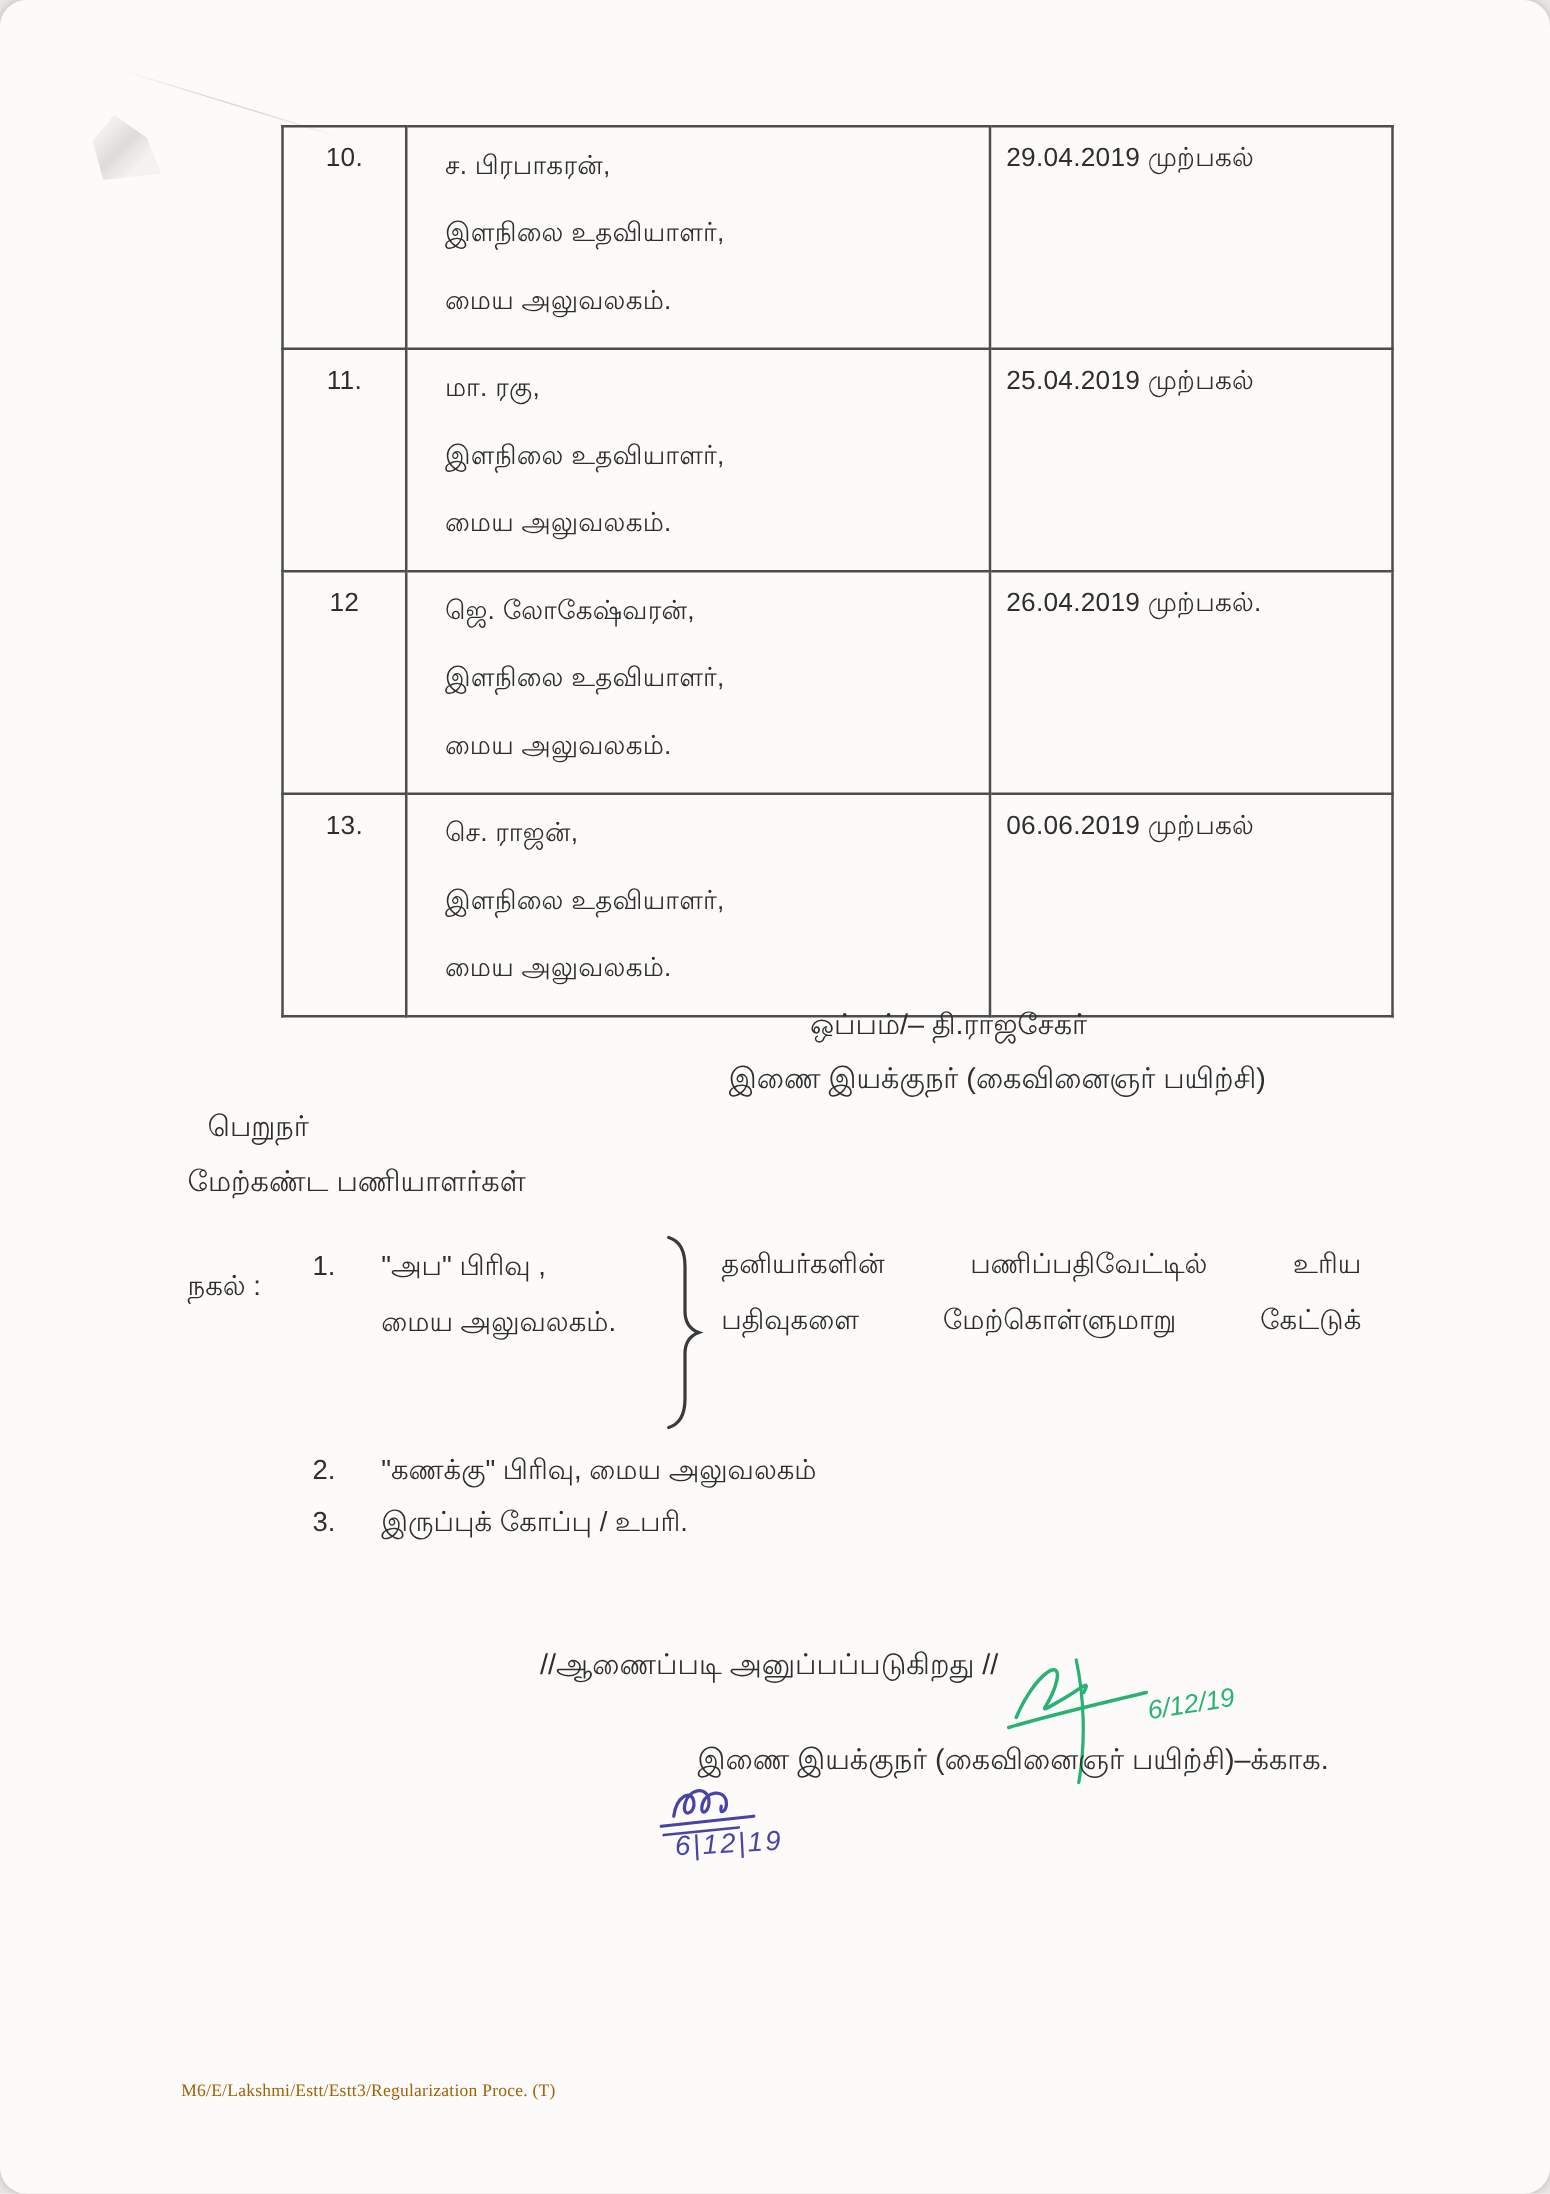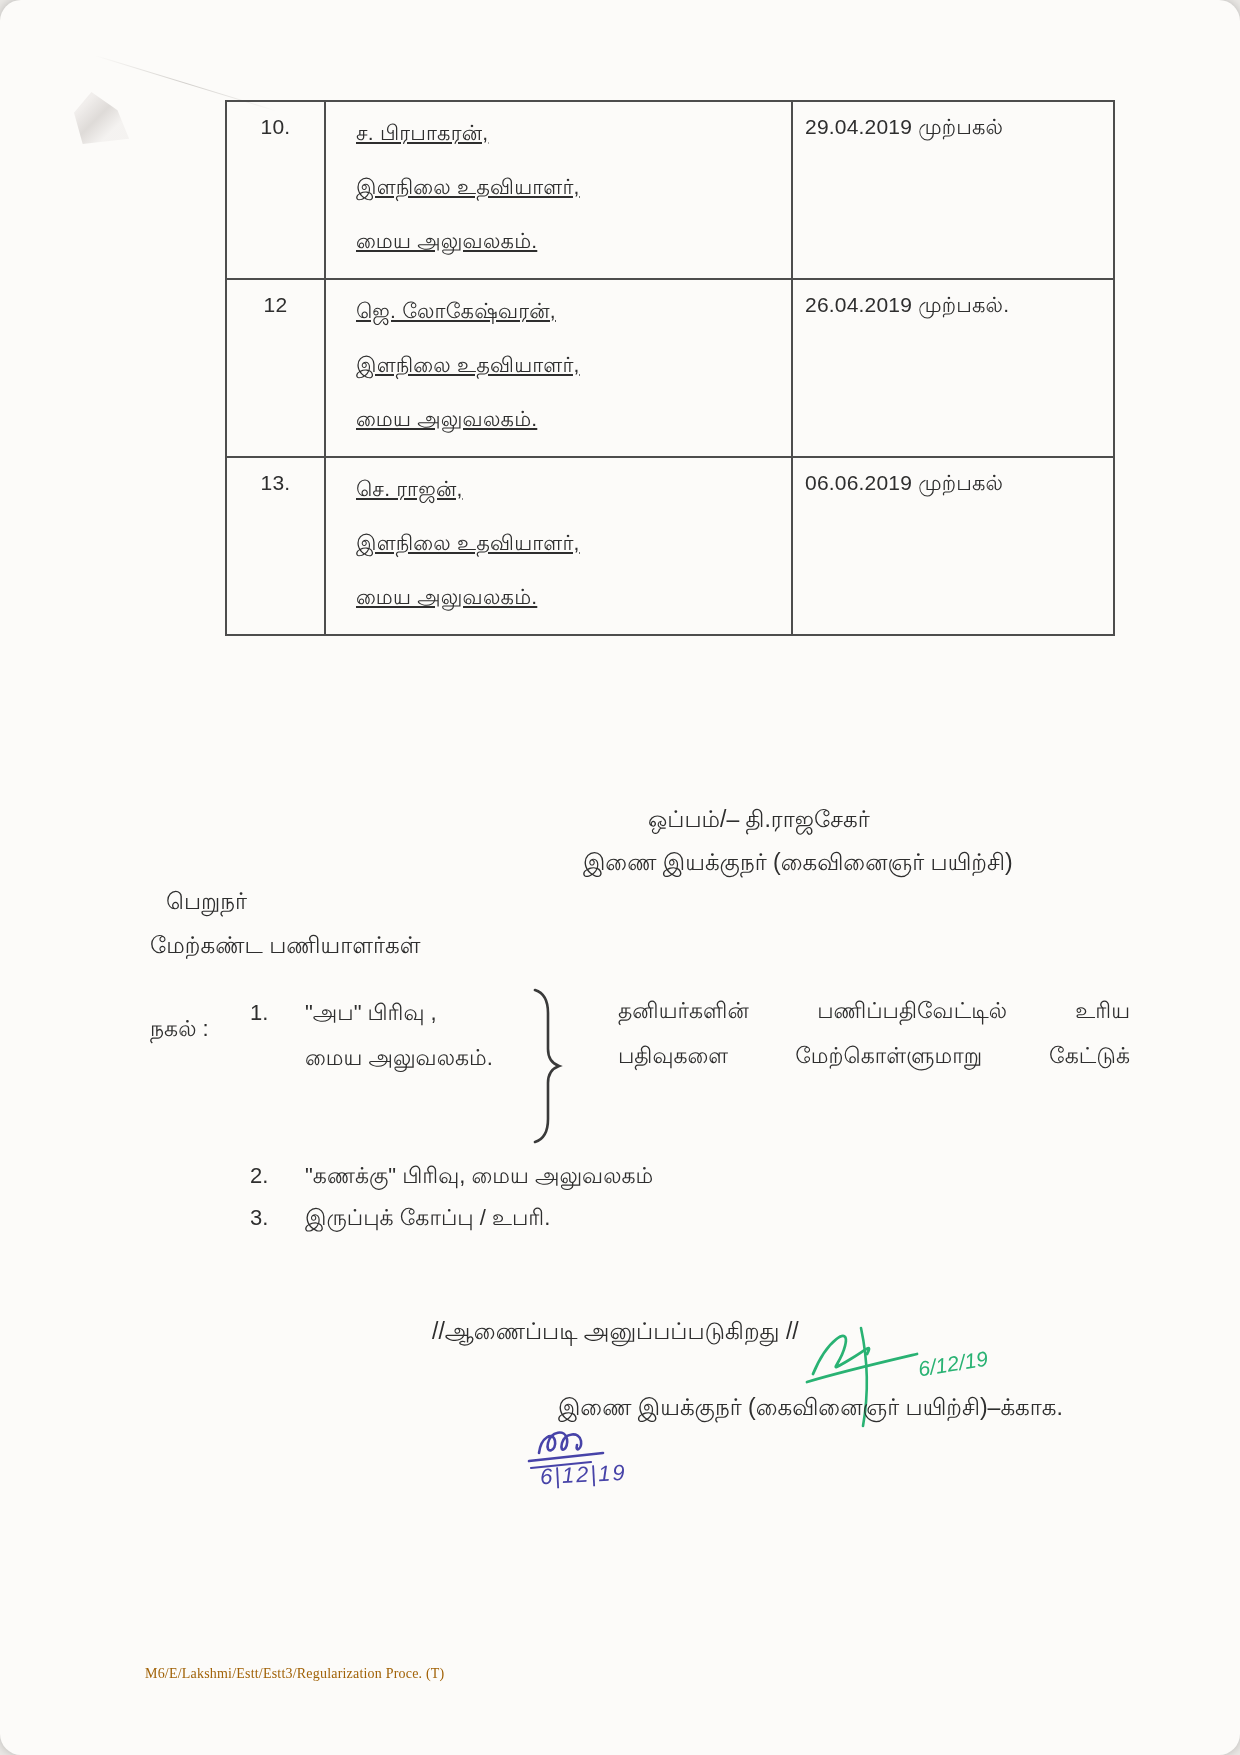--- a/index.html
+++ b/index.html
@@ -44,41 +44,40 @@
   }
   table.roster td{
     border:2px solid #4d4d4d;
     vertical-align:top;
     font-size:21px;
     letter-spacing:.2px;
   }
   td.c-num{width:95px;text-align:center;padding-top:13px;}
   td.c-name{width:425px;padding:4px 10px 10px 30px;}
   td.c-date{width:300px;padding:13px 8px 8px 12px;font-size:22px;}
-  td.c-name .nm-line{line-height:54px;white-space:nowrap;text-decoration:underline;}
+  td.c-name .nm-line{line-height:54px;white-space:nowrap;}
   tr.r{height:154px;}
   
   .abs{position:absolute;white-space:nowrap;}
   .t23{font-size:23px;}
   .t22{font-size:22px;}
   .sig-line1{left:648px;top:806px;}
   .sig-line2{left:583px;top:849px;}
   .to-label{left:166px;top:888px;}
   .to-recipient{left:150px;top:932px;}
   .copy-label{left:150px;top:1016px;}
   .copy1-num{left:250px;top:1000px;}
   .copy1-l1{left:305px;top:1000px;}
   .copy1-l2{left:305px;top:1045px;}
   .brace{left:532px;top:988px;}
   .note{
     position:absolute;
     left:577px;top:998px;
     width:512px;
     font-size:22px;
-    margin-left:41px;
   }
   .note-row{display:flex;justify-content:space-between;margin-bottom:17px;}
   .note-last{margin-bottom:0;}
   .copy2-num{left:250px;top:1163px;}
   .copy2-text{left:305px;top:1163px;}
   .copy3-num{left:250px;top:1205px;}
   .copy3-text{left:305px;top:1205px;}
   .order-line{left:432px;top:1318px;}
   .for-line{left:558px;top:1394px;}
   .footer-ref{
@@ -120,20 +119,29 @@
       <tr class="r">
         <td class="c-num">10.</td>
         <td class="c-name">
           <div class="nm-line">ச. பிரபாகரன்,</div>
           <div class="nm-line">இளநிலை உதவியாளர்,</div>
           <div class="nm-line">மைய அலுவலகம்.</div>
         </td>
         <td class="c-date">29.04.2019 முற்பகல்</td>
       </tr>
       <tr class="r">
+        <td class="c-num">11.</td>
+        <td class="c-name">
+          <div class="nm-line">மா. ரகு,</div>
+          <div class="nm-line">இளநிலை உதவியாளர்,</div>
+          <div class="nm-line">மைய அலுவலகம்.</div>
+        </td>
+        <td class="c-date">25.04.2019 முற்பகல்</td>
+      </tr>
+      <tr class="r">
         <td class="c-num">12</td>
         <td class="c-name">
           <div class="nm-line">ஜெ. லோகேஷ்வரன்,</div>
           <div class="nm-line">இளநிலை உதவியாளர்,</div>
           <div class="nm-line">மைய அலுவலகம்.</div>
         </td>
         <td class="c-date">26.04.2019 முற்பகல்.</td>
       </tr>
       <tr class="r">
         <td class="c-num">13.</td>

